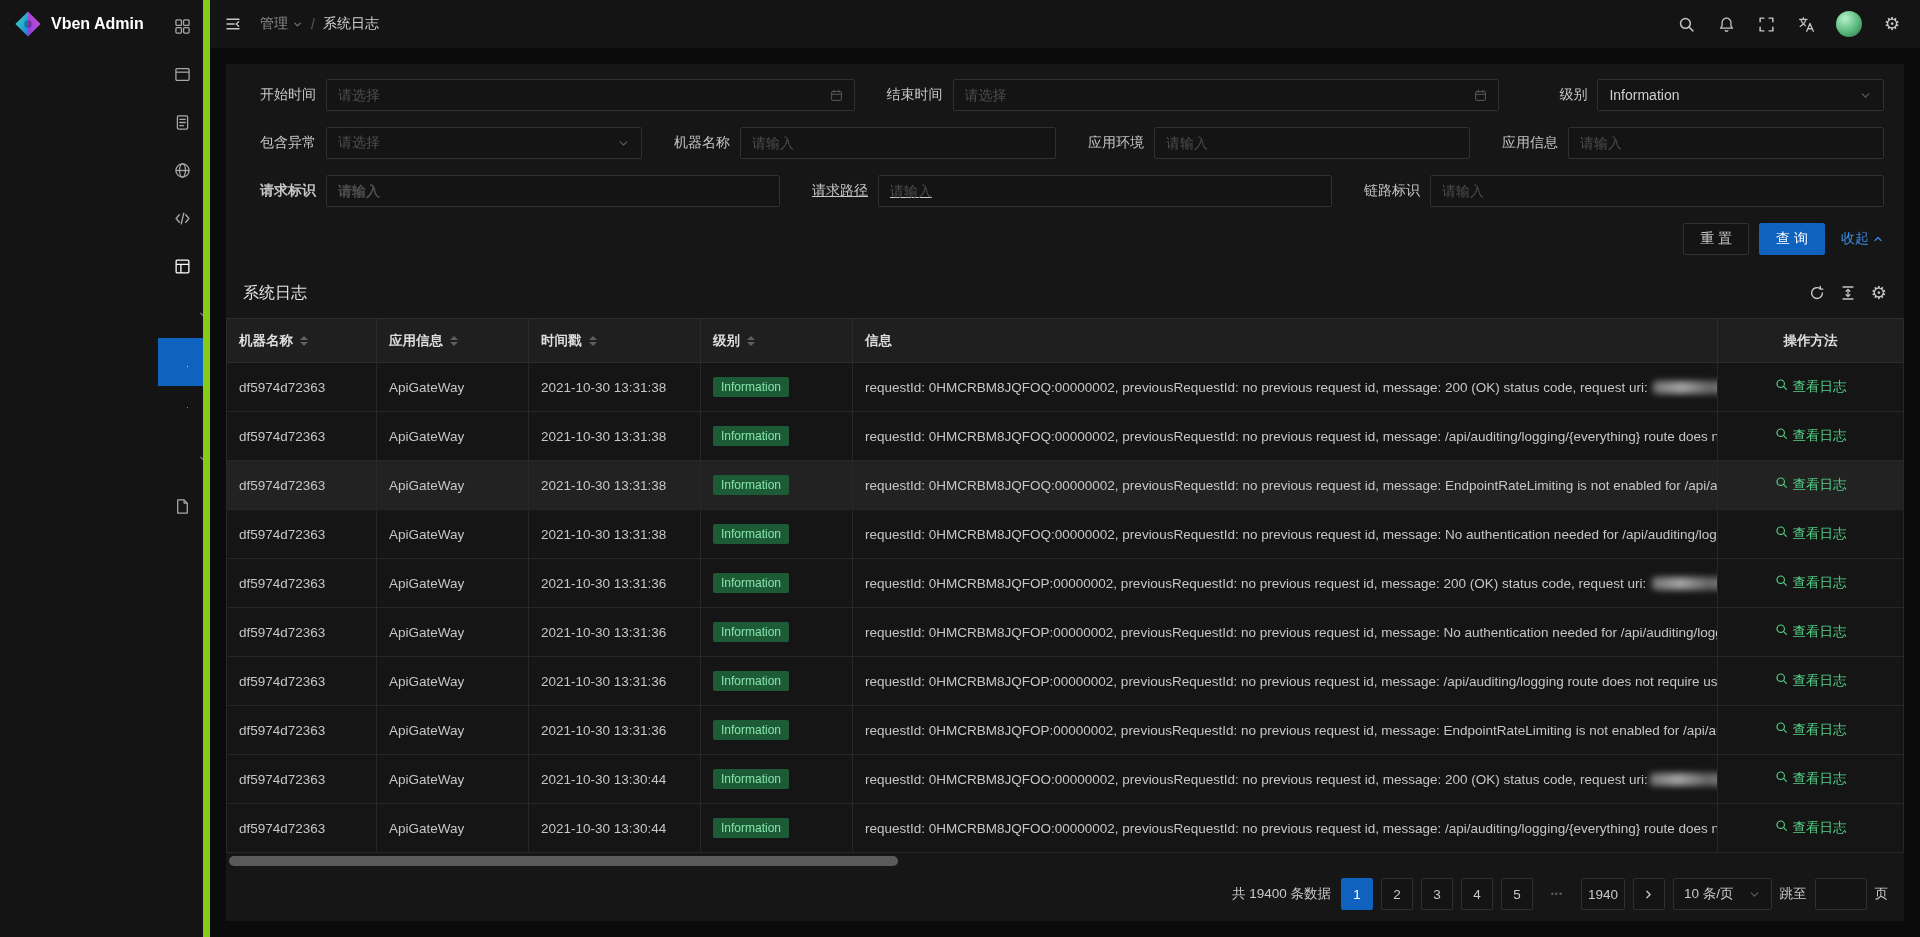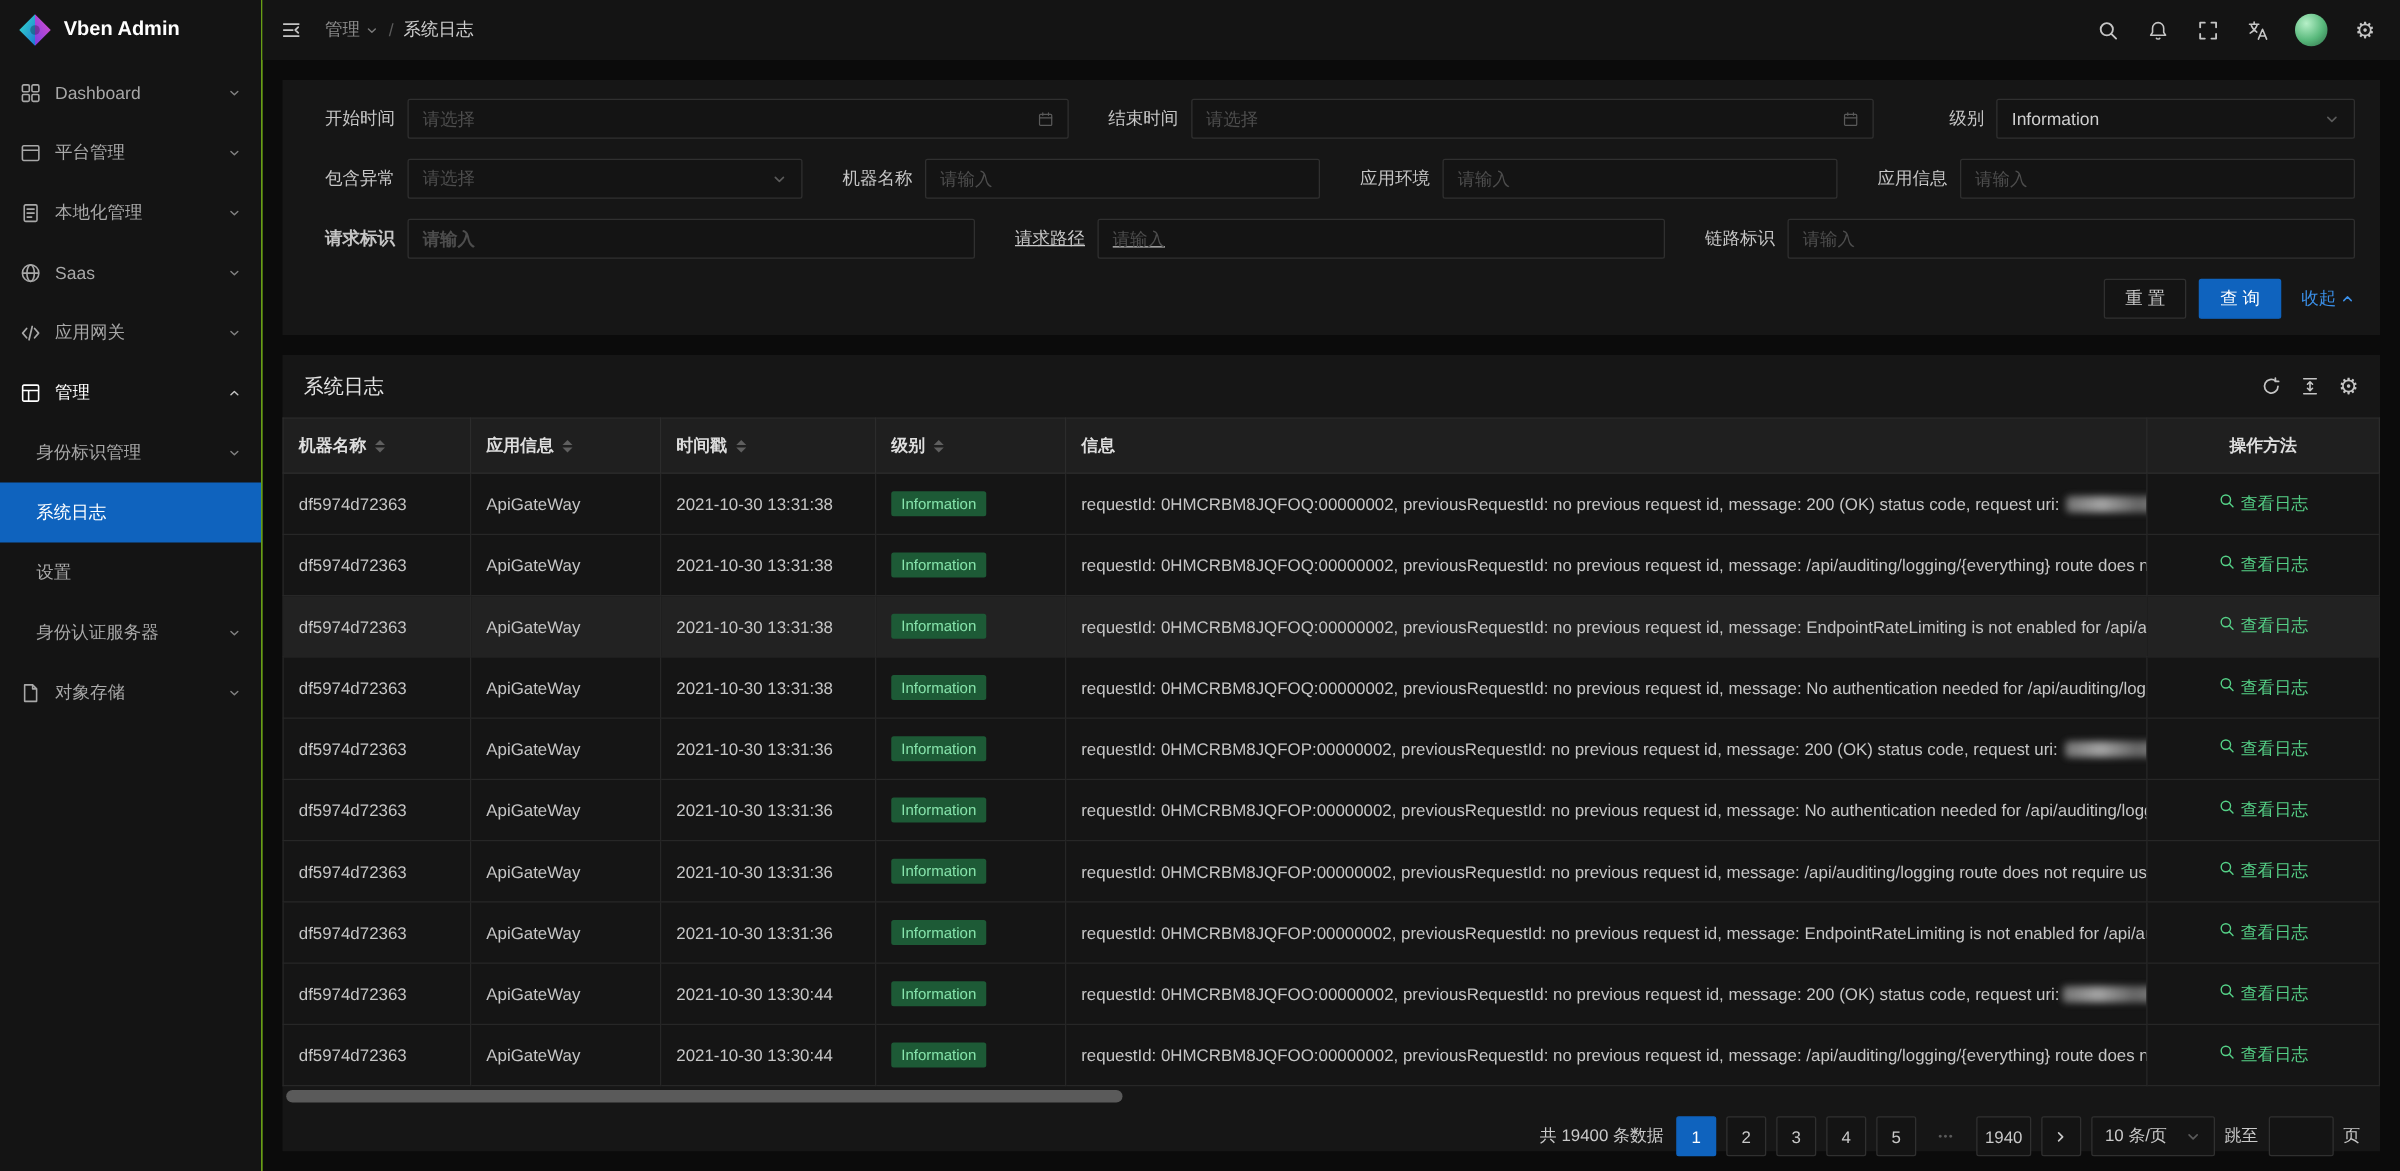--- a/index.html
+++ b/index.html
@@ -5,21 +5,21 @@
 :root{
   --bg:#0b0b0b; --panel:#161616; --bar:#141414; --input-bg:#141414;
   --border:#303030; --txt:#c9c9c9; --placeholder:#4d4d4d;
   --primary:#0f63be; --link:#3a8ee6; --green:#55d187;
 }
 *{margin:0;padding:0;box-sizing:border-box}
 html,body{width:1920px;height:937px;overflow:hidden}
 body{background:var(--bg);font-family:"Liberation Sans","DejaVu Sans",sans-serif;font-size:14px;color:var(--txt)}
 .app{display:flex;height:100%}
 
-.sidebar{width:210px;flex:0 0 210px;background:var(--bar);display:flex;flex-direction:column;border-right:1px solid #84cc16}
+.sidebar{width:210px;flex:0 0 210px;background:var(--bar);display:flex;flex-direction:row;border-right:7px solid #84cc16}
 .logo{height:48px;display:flex;align-items:center;gap:9px;padding:0 14px;cursor:pointer}
 .logo-title{color:#fff;font-size:16px;font-weight:700;white-space:nowrap}
 .menu{flex:1;overflow:hidden;padding-top:2px}
 .menu-item{height:48px;display:flex;align-items:center;gap:11px;padding:0 16px;color:#a8a8a8;cursor:pointer}
 .menu-item .mi-icon{width:17px;height:17px;flex:0 0 17px;display:inline-flex}
 .menu-item .mi-icon svg{width:17px;height:17px}
 .menu-item .mi-label{white-space:nowrap;overflow:hidden;text-overflow:ellipsis}
 .menu-item .mi-arrow{margin-left:auto;display:inline-flex;opacity:.75}
 .menu-item .mi-arrow svg{width:11px;height:11px}
 .menu-item.sub{padding-left:29px}
@@ -36,21 +36,21 @@
 .bc-item svg{width:11px;height:11px;opacity:.85}
 .bc-sep{color:#5a5a5a}
 .bc-current{color:#cfcfcf}
 .topbar-right{display:flex;align-items:center;height:100%}
 .hicon{width:40px;height:48px;display:flex;align-items:center;justify-content:center;color:#c5c5c5;cursor:pointer}
 .hicon svg{width:17px;height:17px}
 .gear-glyph{font-size:18px;line-height:1}
 .avatar{width:26px;height:26px;flex:0 0 26px;border-radius:50%;margin:0 10px;cursor:pointer;
   background:radial-gradient(circle at 35% 30%,#b6f0c8,#58b87b 55%,#2e6b47)}
 
-.content{flex:1;min-height:0;display:flex;flex-direction:column;gap:16px;padding:16px}
+.content{flex:1;min-height:0;display:flex;flex-direction:column;padding:16px}
 
 .filter-panel{background:var(--panel);padding:15px 20px 13px;flex:0 0 auto}
 .filter-row{display:flex;gap:18px;margin-bottom:16px}
 .field{display:flex;align-items:center;min-width:0}
 .field-label{min-width:70px;text-align:right;margin-right:10px;color:#c6c6c6;white-space:nowrap;flex:0 0 auto}
 .control{flex:1;height:32px;background:var(--input-bg);border:1px solid var(--border);border-radius:2px;display:flex;align-items:center;padding:0 11px;min-width:0;cursor:pointer}
 .control input{flex:1;min-width:0;background:transparent;border:none;outline:none;color:var(--txt);font:inherit}
 .control input::placeholder{color:var(--placeholder)}
 .sel-value{flex:1;overflow:hidden;white-space:nowrap;color:#cfcfcf}
 .sel-value.ph{color:var(--placeholder)}

